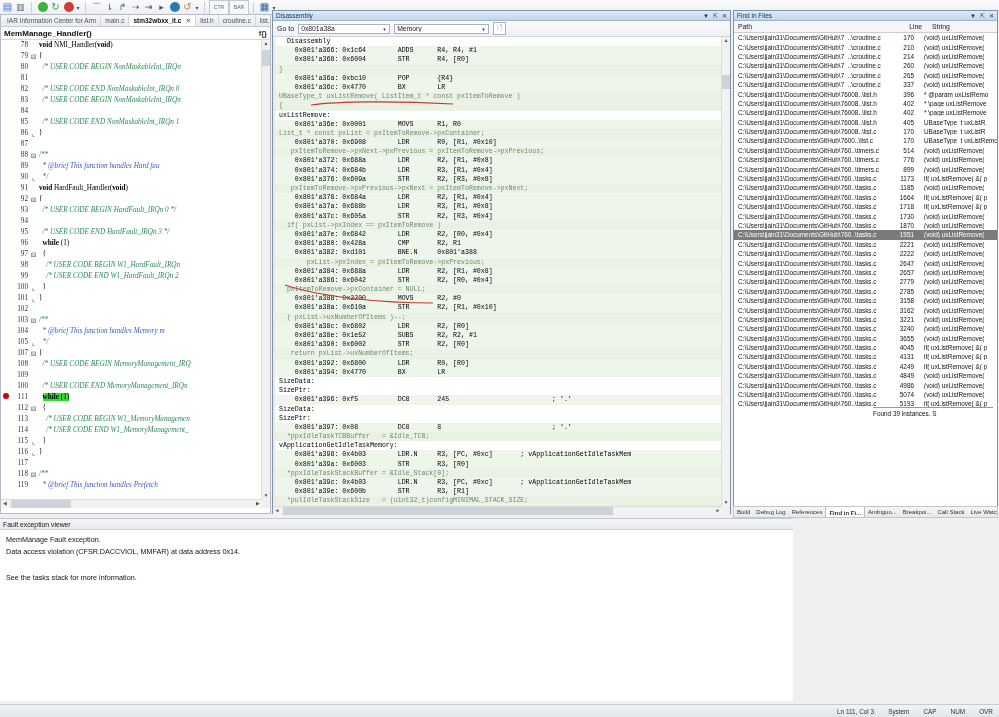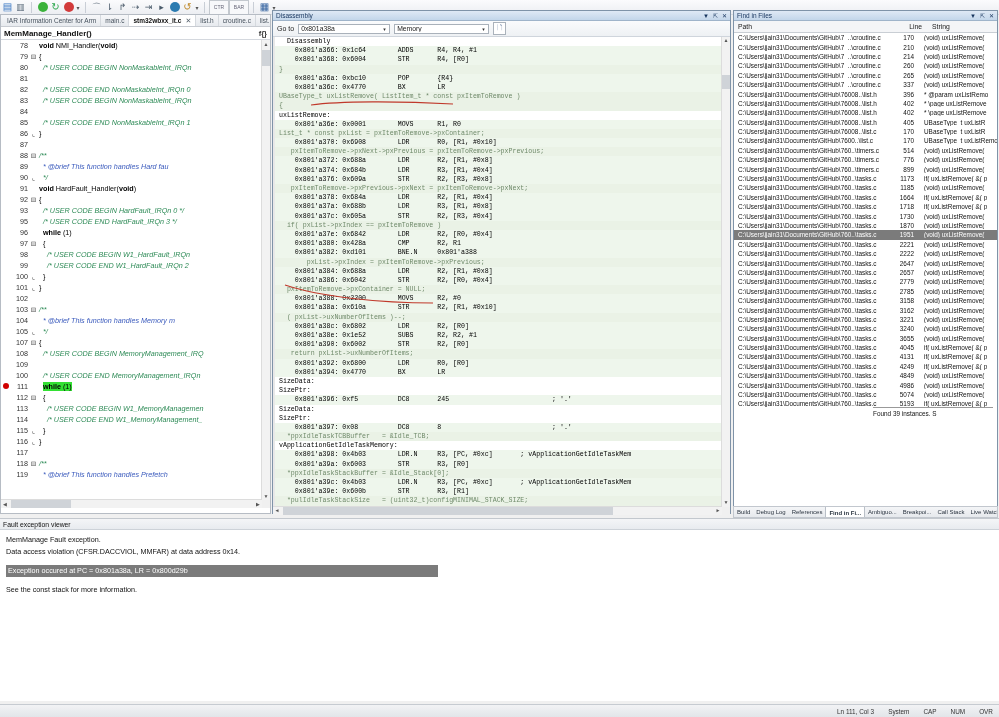--- a/index.html
+++ b/index.html
@@ -50,21 +50,21 @@
 
   .funcbar{
     height:12px;background:#fff;border-bottom:1px solid #d4d8de;
     display:flex;align-items:center;padding-left:3px;
     font-size:8px;font-weight:bold;color:#111;
   }
   .funcbar-right{margin-left:auto;padding-right:3px;font-size:7.5px;color:#333;}
 
   .codearea{
     position:relative;height:468px;background:#fff;overflow:hidden;
-    font-family:Liberation Sans, sans-serif;font-size:7.2px;line-height:11px;
+    font-family:Liberation Serif, serif;font-size:7.2px;line-height:11px;
   }
   .code-scroll{position:absolute;left:0;top:0;right:8px;bottom:8px;overflow:hidden;}
   .cl{display:flex;height:11px;align-items:center;white-space:pre;}
   .bp{width:9px;text-align:center;flex:0 0 9px;}
   .bp .dot{display:inline-block;width:6px;height:6px;border-radius:50%;background:#d00000;}
   .ln{width:18px;flex:0 0 18px;text-align:right;color:#333;padding-right:2px;}
   .fold{width:7px;flex:0 0 7px;text-align:center;color:#444;font-size:6.5px;}
   .txt{padding-left:2px;}
   .kw{color:#000;font-weight:bold;}
   .cmt{color:#2e8b57;font-style:italic;}
@@ -155,21 +155,21 @@
     position:absolute;left:733px;top:506px;width:265px;height:12px;
     background:linear-gradient(#f4f5f7,#e6e9ed);border:1px solid #c2c7ce;
     box-sizing:border-box;display:flex;align-items:center;font-size:6px;color:#2a3440;
     overflow:hidden;
   }
   .bt{padding:0 3px;height:12px;display:flex;align-items:center;white-space:nowrap;}
   .bt.active{background:#fff;border:1px solid #b9bfc7;border-bottom:none;font-weight:bold;}
 
   
   .fault-pane{
-    position:absolute;left:0;top:518px;width:999px;height:183px;
+    position:absolute;left:0;top:518px;width:793px;height:183px;
     background:#fff;border-top:1px solid #c3c8ce;box-sizing:border-box;
   }
   .fault-title{
     height:10px;background:linear-gradient(#f4f5f7,#e8ebef);
     border-bottom:1px solid #cdd2d8;display:flex;align-items:center;
     padding-left:3px;font-size:6.8px;color:#111;
   }
   .fault-body{padding:4px 0 0 6px;font-size:7.2px;color:#111;line-height:12px;}
   .fault-line{height:12px;display:flex;align-items:center;}
   .fault-line.hilite{background:#7b7b7b;color:#fff;width:430px;padding-left:2px;}
@@ -280,20 +280,21 @@
           <div class="cl"><span class="bp"></span><span class="ln">84</span><span class="fold"></span><span class="txt"></span></div>
           <div class="cl"><span class="bp"></span><span class="ln">85</span><span class="fold"></span><span class="txt">  <span class="cmt">/* USER CODE END NonMaskableInt_IRQn 1</span></span></div>
           <div class="cl"><span class="bp"></span><span class="ln">86</span><span class="fold">⌞</span><span class="txt">}</span></div>
           <div class="cl"><span class="bp"></span><span class="ln">87</span><span class="fold"></span><span class="txt"></span></div>
           <div class="cl"><span class="bp"></span><span class="ln">88</span><span class="fold">⊟</span><span class="txt"><span class="cmt">/**</span></span></div>
           <div class="cl"><span class="bp"></span><span class="ln">89</span><span class="fold"></span><span class="txt">  <span class="doc">* @brief This function handles Hard fau</span></span></div>
           <div class="cl"><span class="bp"></span><span class="ln">90</span><span class="fold">⌞</span><span class="txt">  <span class="cmt">*/</span></span></div>
           <div class="cl"><span class="bp"></span><span class="ln">91</span><span class="fold"></span><span class="txt"><span class="kw">void</span> HardFault_Handler(<span class="kw">void</span>)</span></div>
           <div class="cl"><span class="bp"></span><span class="ln">92</span><span class="fold">⊟</span><span class="txt">{</span></div>
           <div class="cl"><span class="bp"></span><span class="ln">93</span><span class="fold"></span><span class="txt">  <span class="cmt">/* USER CODE BEGIN HardFault_IRQn 0 */</span></span></div>
+          <div class="cl"><span class="bp"></span><span class="ln">94</span><span class="fold"></span><span class="txt"></span></div>
           <div class="cl"><span class="bp"></span><span class="ln">95</span><span class="fold"></span><span class="txt">  <span class="cmt">/* USER CODE END HardFault_IRQn 3 */</span></span></div>
           <div class="cl"><span class="bp"></span><span class="ln">96</span><span class="fold"></span><span class="txt">  <span class="kw">while</span> (1)</span></div>
           <div class="cl"><span class="bp"></span><span class="ln">97</span><span class="fold">⊟</span><span class="txt">  {</span></div>
           <div class="cl"><span class="bp"></span><span class="ln">98</span><span class="fold"></span><span class="txt">    <span class="cmt">/* USER CODE BEGIN W1_HardFault_IRQn</span></span></div>
           <div class="cl"><span class="bp"></span><span class="ln">99</span><span class="fold"></span><span class="txt">    <span class="cmt">/* USER CODE END W1_HardFault_IRQn 2</span></span></div>
           <div class="cl"><span class="bp"></span><span class="ln">100</span><span class="fold">⌞</span><span class="txt">  }</span></div>
           <div class="cl"><span class="bp"></span><span class="ln">101</span><span class="fold">⌞</span><span class="txt">}</span></div>
           <div class="cl"><span class="bp"></span><span class="ln">102</span><span class="fold"></span><span class="txt"></span></div>
           <div class="cl"><span class="bp"></span><span class="ln">103</span><span class="fold">⊟</span><span class="txt"><span class="cmt">/**</span></span></div>
           <div class="cl"><span class="bp"></span><span class="ln">104</span><span class="fold"></span><span class="txt">  <span class="doc">* @brief This function handles Memory m</span></span></div>
@@ -656,23 +657,22 @@
       <div class="bt">Call Stack</div>
       <div class="bt">Live Watch</div>
     </div>
 
   <div class="fault-pane">
     <div class="fault-title">Fault exception viewer</div>
     <div class="fault-body" id="fault-lines">
         <div class="fault-line">MemManage Fault exception.</div>
         <div class="fault-line">Data access violation (CFSR.DACCVIOL, MMFAR) at data address 0x14.</div>
         <div class="fault-gap"></div>
-        <div class="fault-line hilite">Exception occured at PC = 0x801a38a, LR = 0x800d29b</div>
         <div class="fault-gap"></div>
-        <div class="fault-line">See the const stack for more information.</div>
+        <div class="fault-line">See the tasks stack for more information.</div>
       </div>
   </div>
 
   <div class="statusbar">
     <span class="sleft"></span>
     <span class="sl" id="status-cells">
         <span class="st-cell">Ln 111, Col 3</span>
         <span class="st-cell">System</span>
         <span class="st-cell">CAP</span>
         <span class="st-cell">NUM</span>

